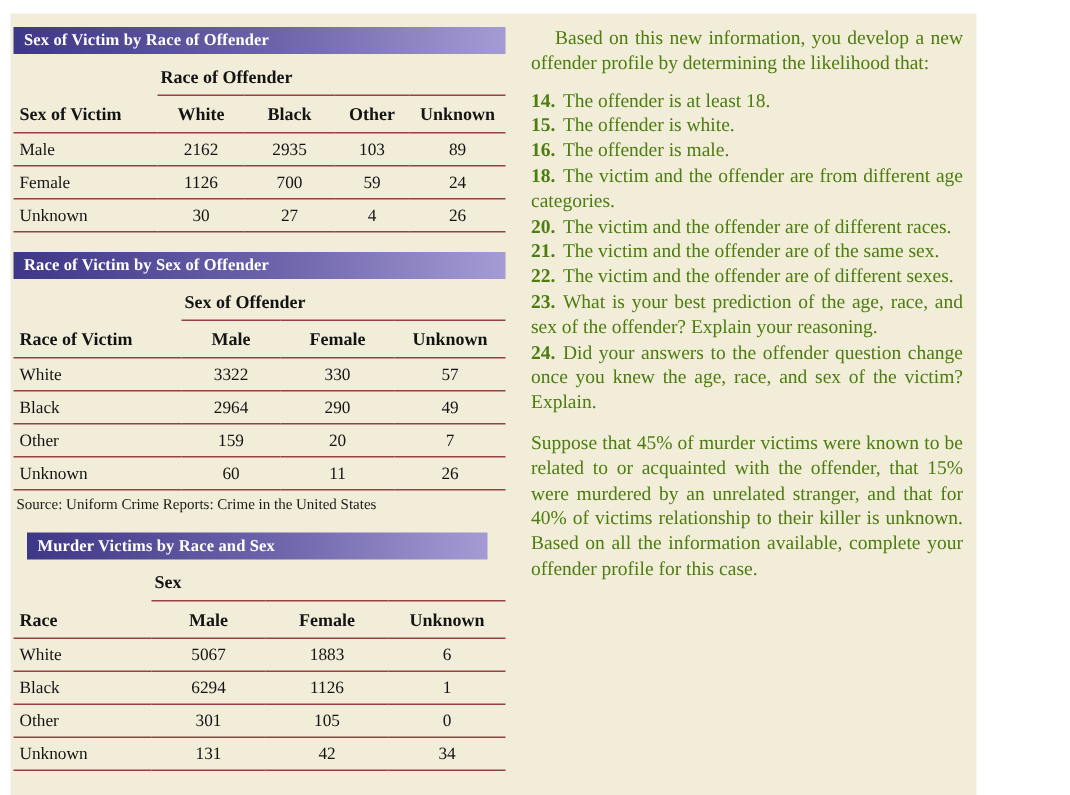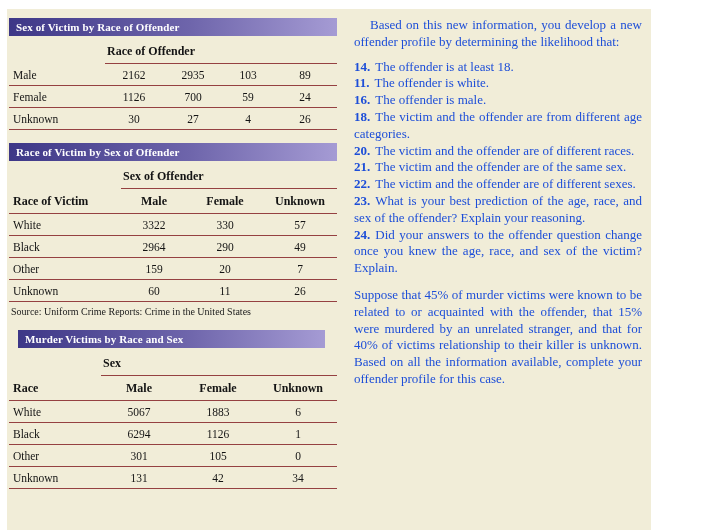--- a/index.html
+++ b/index.html
@@ -72,21 +72,21 @@
   }
   .source-note {
     font-size:10px;
     color:#1b1b1b;
     padding:4px 0 0 2px;
   }
   
   .right-col {
     flex:1;
     padding:8px 9px 0 15px;
-    color:#1d4ed8;
+    color:#4d7c0f;
     font-size:13px;
     line-height:16.8px;
   }
   .intro {
     text-align:justify;
     text-indent:16px;
     margin-bottom:8px;
   }
   .question {
     text-align:justify;
@@ -115,20 +115,27 @@
             <col style="width:58px">
             <col style="width:60px">
             <col style="width:50px">
             <col style="width:64px">
         </colgroup>
         <thead>
           <tr>
             <th class="corner"></th>
             <th class="span-head" colspan="4">Race of Offender</th>
           </tr>
+          <tr class="head-row">
+            <th class="row-head">Sex of Victim</th>
+            <th>White</th>
+            <th>Black</th>
+            <th>Other</th>
+            <th>Unknown</th>
+          </tr>
         </thead>
         <tbody>
           <tr>
             <td class="rlabel">Male</td>
             <td>2162</td>
             <td>2935</td>
             <td>103</td>
             <td>89</td>
           </tr>
           <tr>
@@ -250,21 +257,21 @@
       </table>
     </div>
 
   </div>
 
   <div class="right-col">
     <p class="intro">Based on this new information, you develop a new offender profile by determining the likelihood that:</p>
 
     <div>
       <p class="question"><span class="qnum">14.</span><span>The offender is at least 18.</span></p>
-      <p class="question"><span class="qnum">11.</span><span>The offender is white.</span></p>
+      <p class="question"><span class="qnum">15.</span><span>The offender is white.</span></p>
       <p class="question"><span class="qnum">16.</span><span>The offender is male.</span></p>
       <p class="question"><span class="qnum">18.</span><span>The victim and the offender are from different age categories.</span></p>
       <p class="question"><span class="qnum">20.</span><span>The victim and the offender are of different races.</span></p>
       <p class="question"><span class="qnum">21.</span><span>The victim and the offender are of the same sex.</span></p>
       <p class="question"><span class="qnum">22.</span><span>The victim and the offender are of different sexes.</span></p>
       <p class="question"><span class="qnum">23.</span><span>What is your best prediction of the age, race, and sex of the offender? Explain your reasoning.</span></p>
       <p class="question"><span class="qnum">24.</span><span>Did your answers to the offender question change once you knew the age, race, and sex of the victim? Explain.</span></p>
     </div>
 
     <p class="closing">Suppose that 45% of murder victims were known to be related to or acquainted with the offender, that 15% were murdered by an unrelated stranger, and that for 40% of victims relationship to their killer is unknown. Based on all the information available, complete your offender profile for this case.</p>

